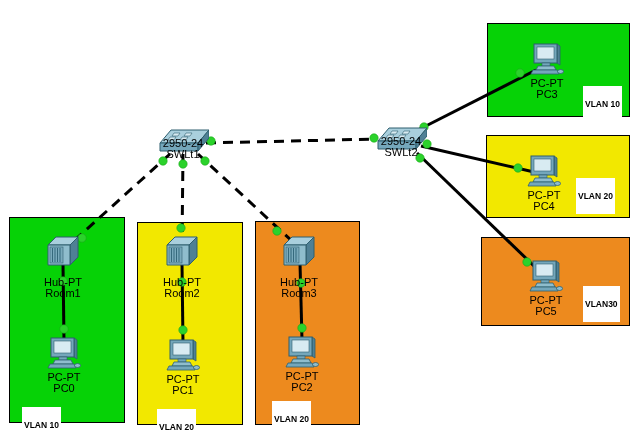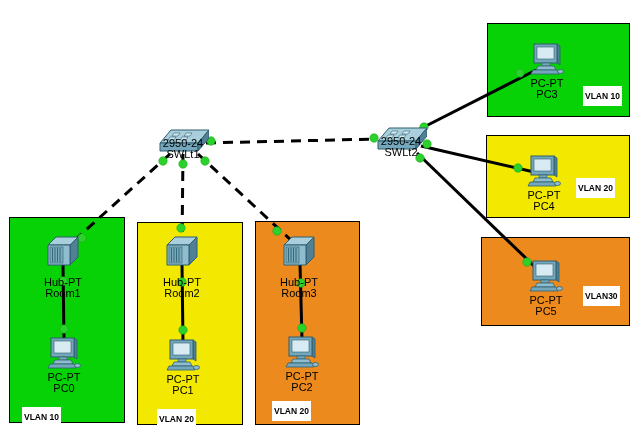--- a/index.html
+++ b/index.html
@@ -13,21 +13,21 @@
   .dev-label{
     position:absolute;left:50%;transform:translateX(-50%);
     text-align:center;white-space:nowrap;color:#000;
     font-size:11px;line-height:11px;
   }
   .device.sw  .dev-label{top:12px;}
   .device.hub .dev-label{top:29px;margin-top:12px;}
   .device.pc  .dev-label{top:35px;}
   .vtag{
     position:absolute;z-index:3;background:#ffffff;color:#000;
-    font-size:8.5px;font-weight:bold;line-height:10px;padding:5px 2px;white-space:nowrap;text-align:center;
+    font-size:8.5px;font-weight:bold;line-height:10px;padding:13px 2px;white-space:nowrap;text-align:center;
   }
   .note{
     position:absolute;z-index:3;color:#000;font-size:8.5px;line-height:11px;white-space:nowrap;
   }
   svg.dev-icon{display:block;}
 </style>
 </head>
 <body>
 
 <div id="canvas">

